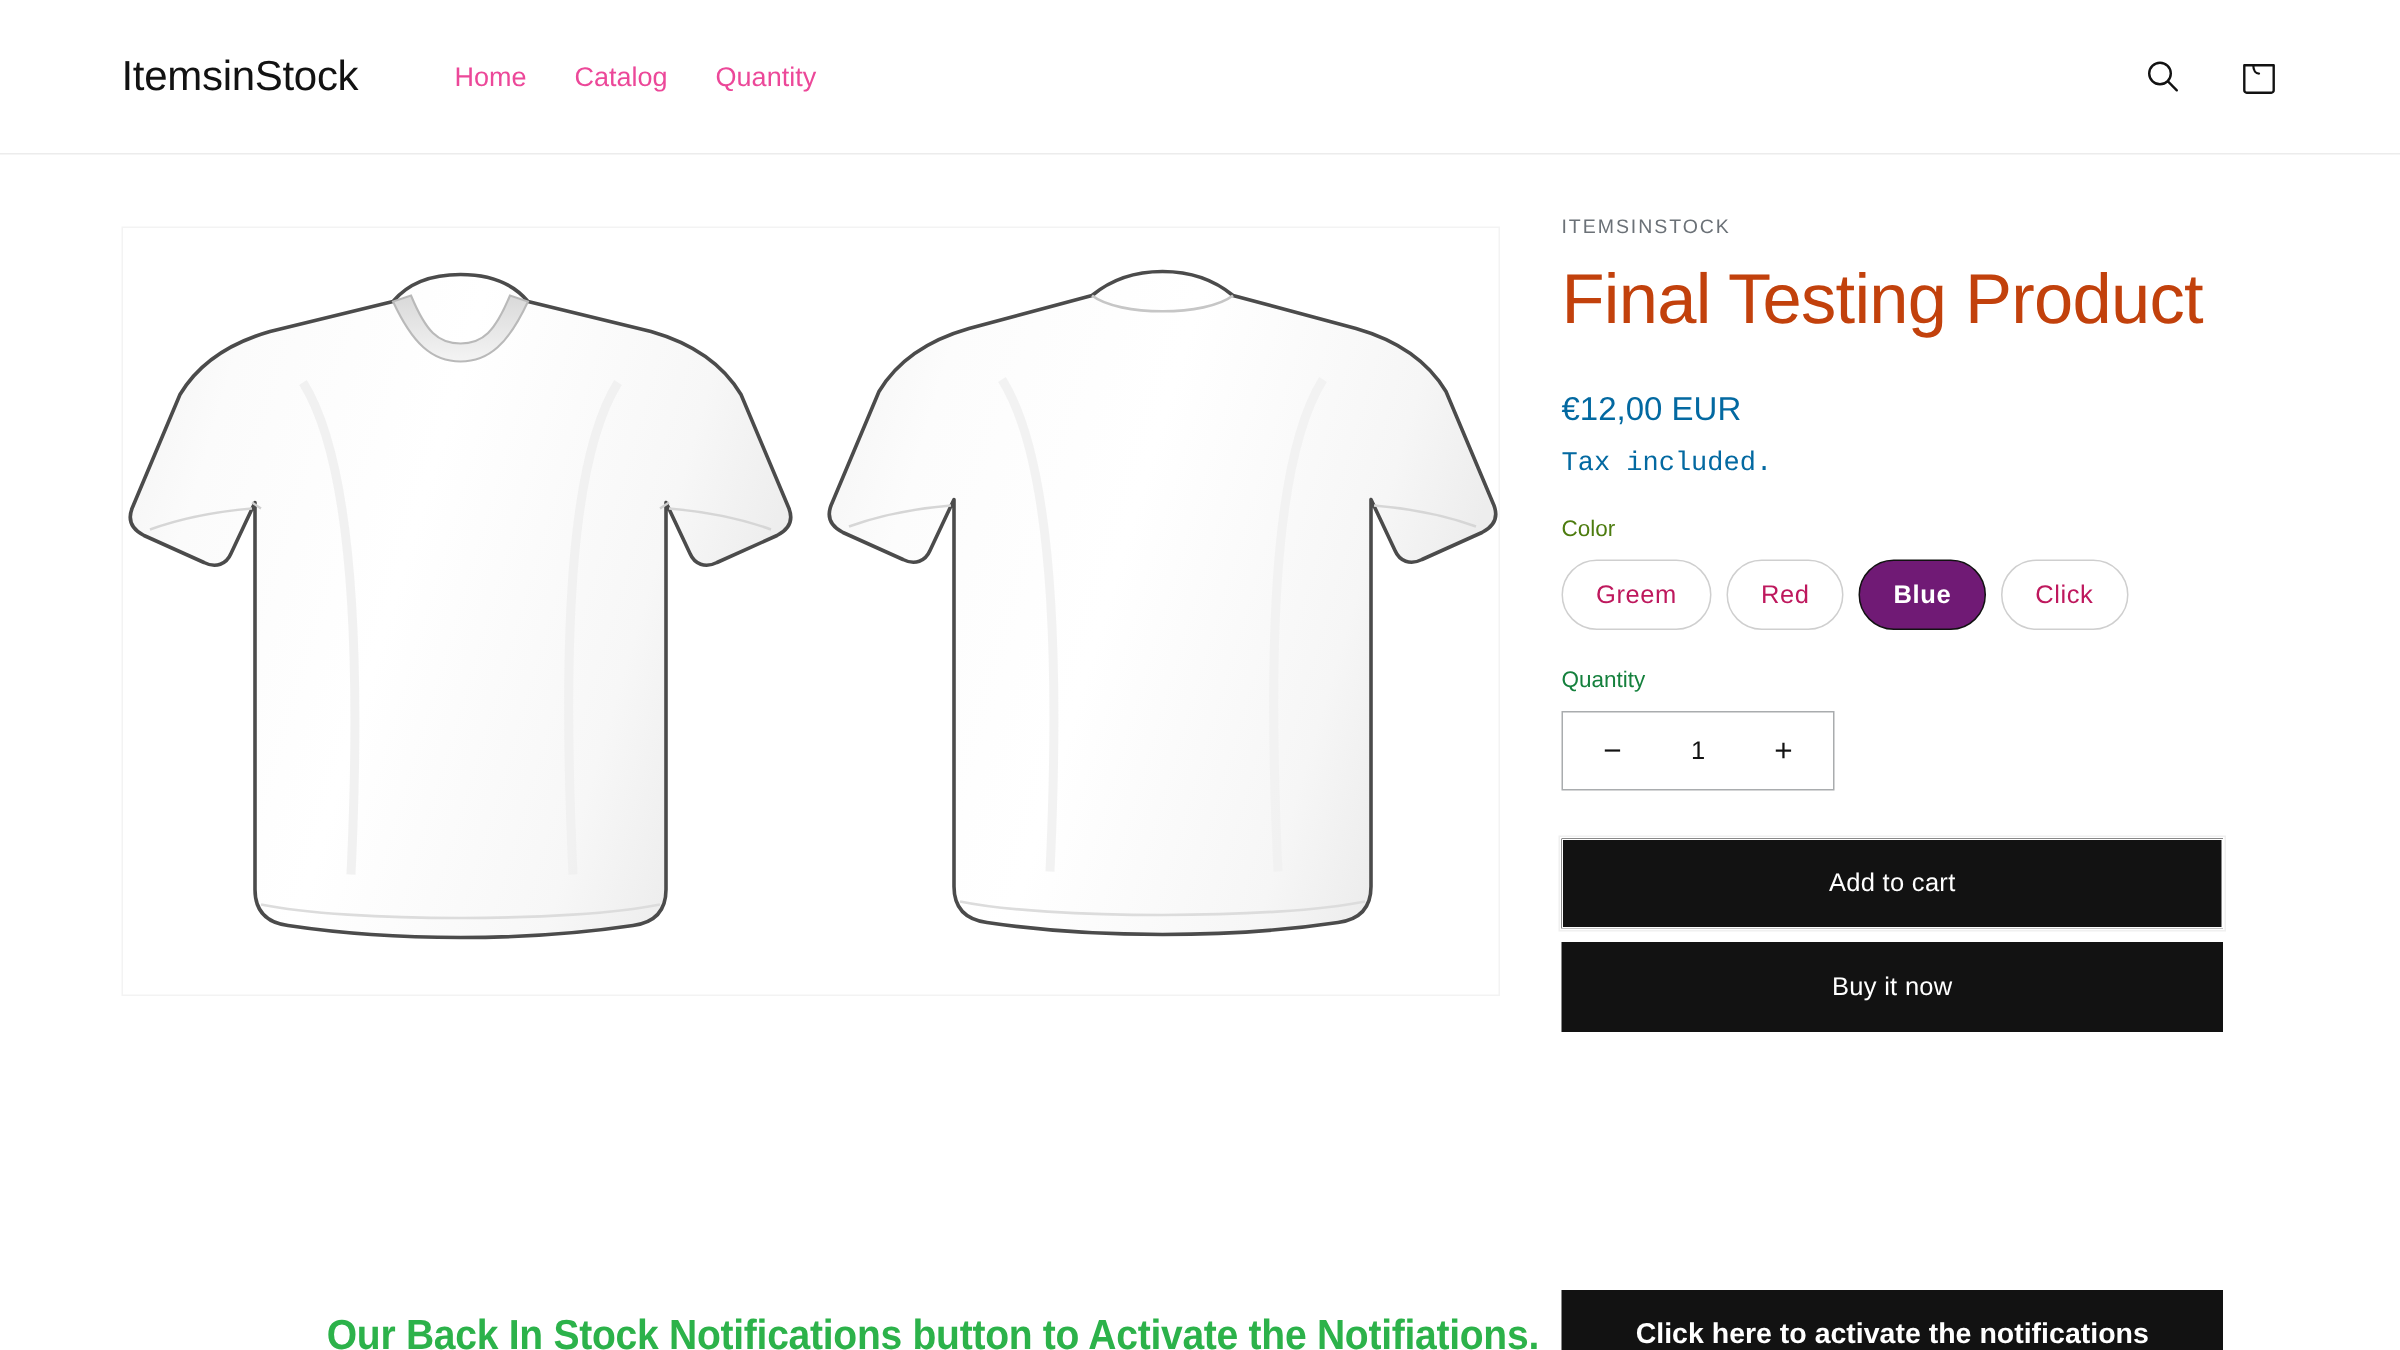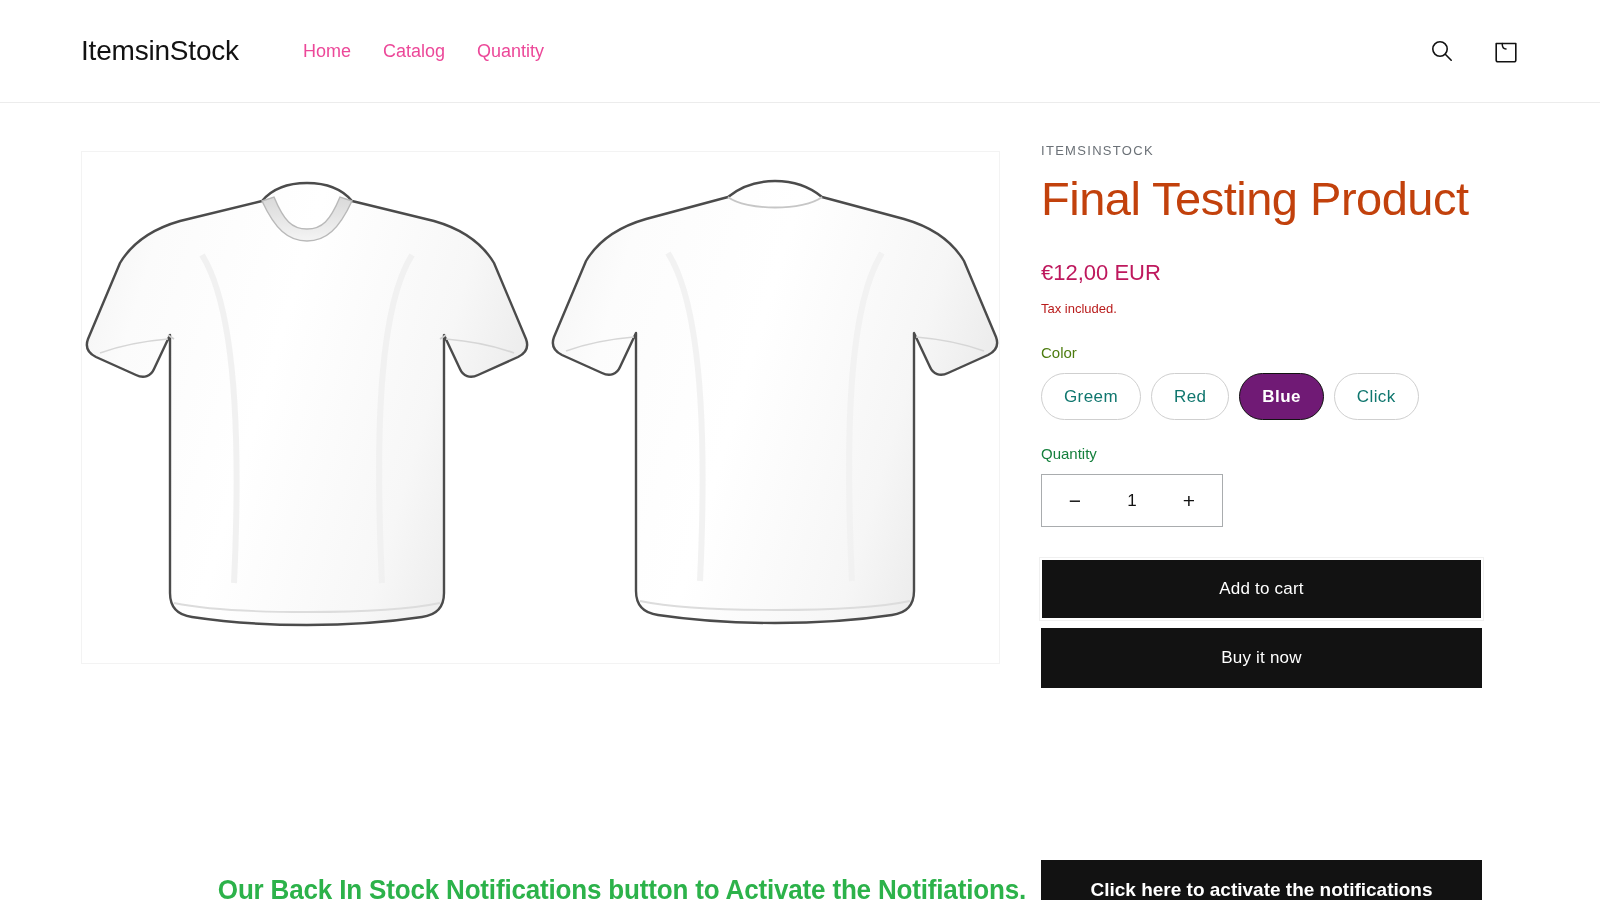--- a/index.html
+++ b/index.html
@@ -108,50 +108,51 @@
   .product-title {
     font-size: 47px;
     font-weight: 400;
     line-height: 1.2;
     letter-spacing: -0.5px;
     margin: 0 0 32px 0;
     color: #c2410c;
   }
   .price {
     font-size: 22px;
-    color: #be185d;
+    color: #0369a1;
     margin: 0 0 12px 0;
     line-height: 28px;
   }
   .tax-note {
-    font-size: 13px;
-    color: #b91c1c;
+    font-size: 18px;
+    color: #0369a1;
     margin: 0 0 24px 0;
     line-height: 20px;
+    font-family: Liberation Mono, monospace;
   }
   .option-label {
     font-size: 15px;
     color: #4d7c0f;
     margin: 0 0 10px 0;
     line-height: 20px;
   }
   .swatches {
     display: flex;
     gap: 10px;
     margin-bottom: 24px;
     flex-wrap: wrap;
   }
   .swatch {
     min-width: 78px;
     height: 47px;
     padding: 0 22px;
     border-radius: 999px;
     border: 1px solid #cfcfcf;
     background: #ffffff;
-    color: #0f766e;
+    color: #be185d;
     font-size: 17px;
     font-family: "Liberation Sans", sans-serif;
     display: flex;
     align-items: center;
     justify-content: center;
     cursor: pointer;
     letter-spacing: 0.4px;
   }
   .swatch.selected {
     background: #701a75;

